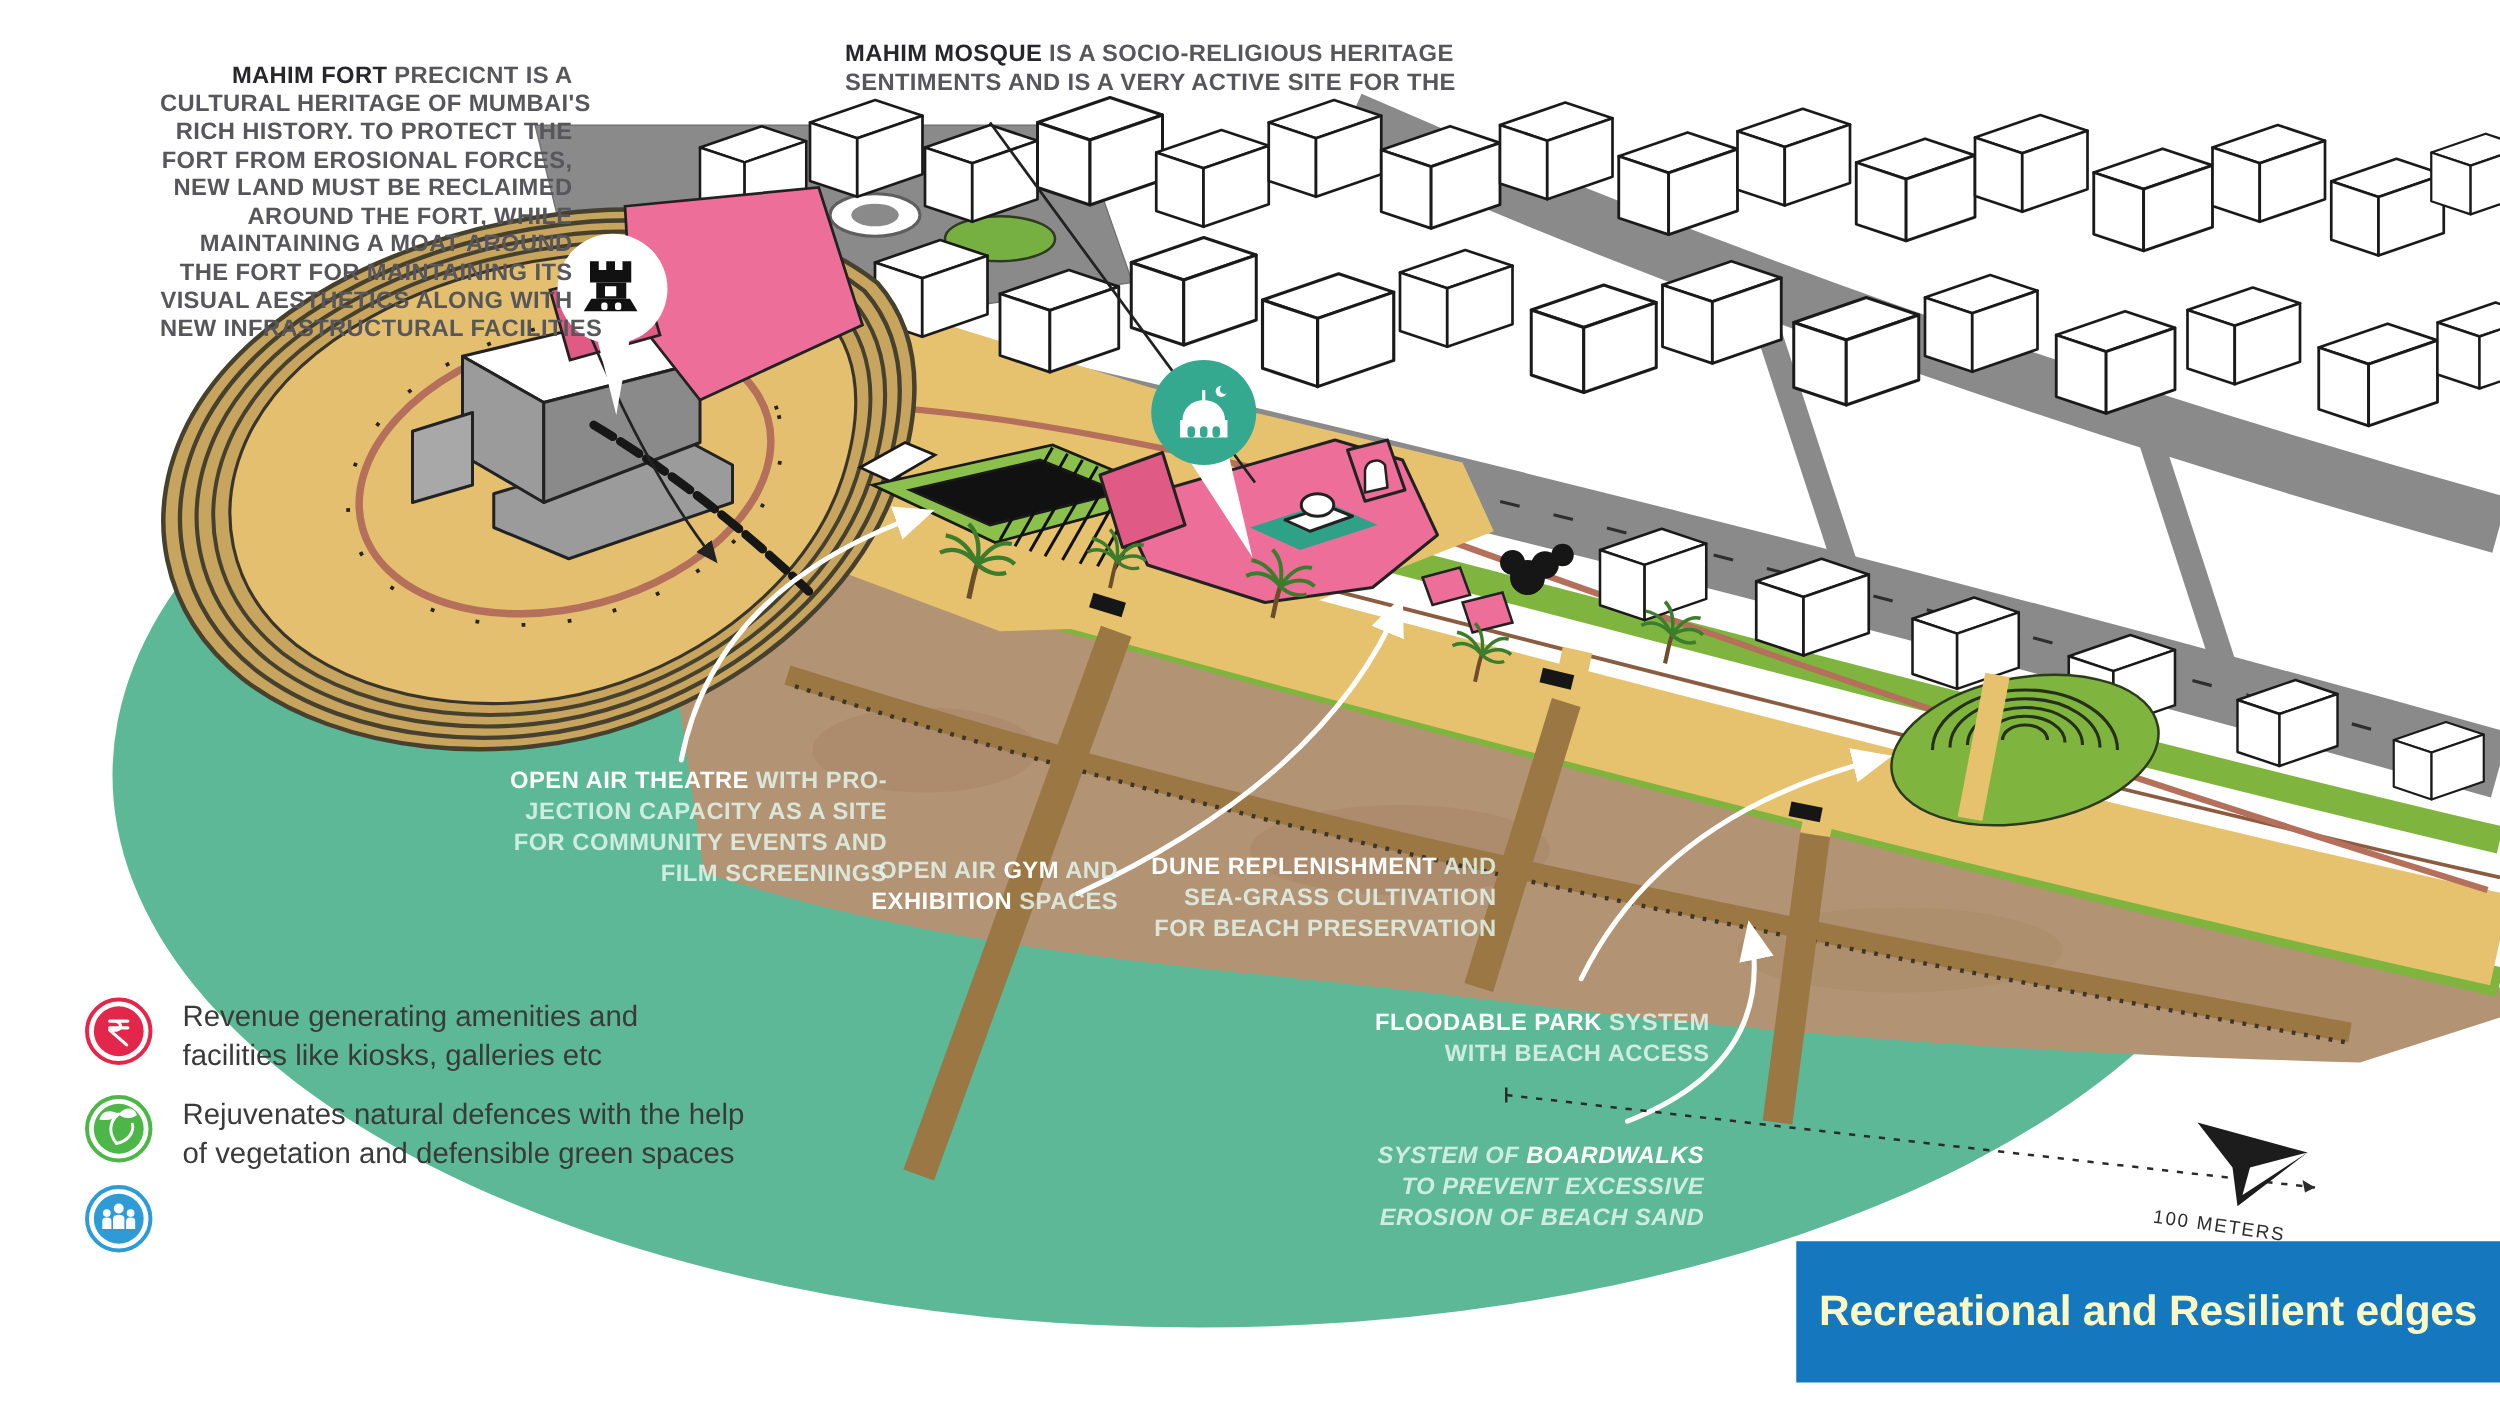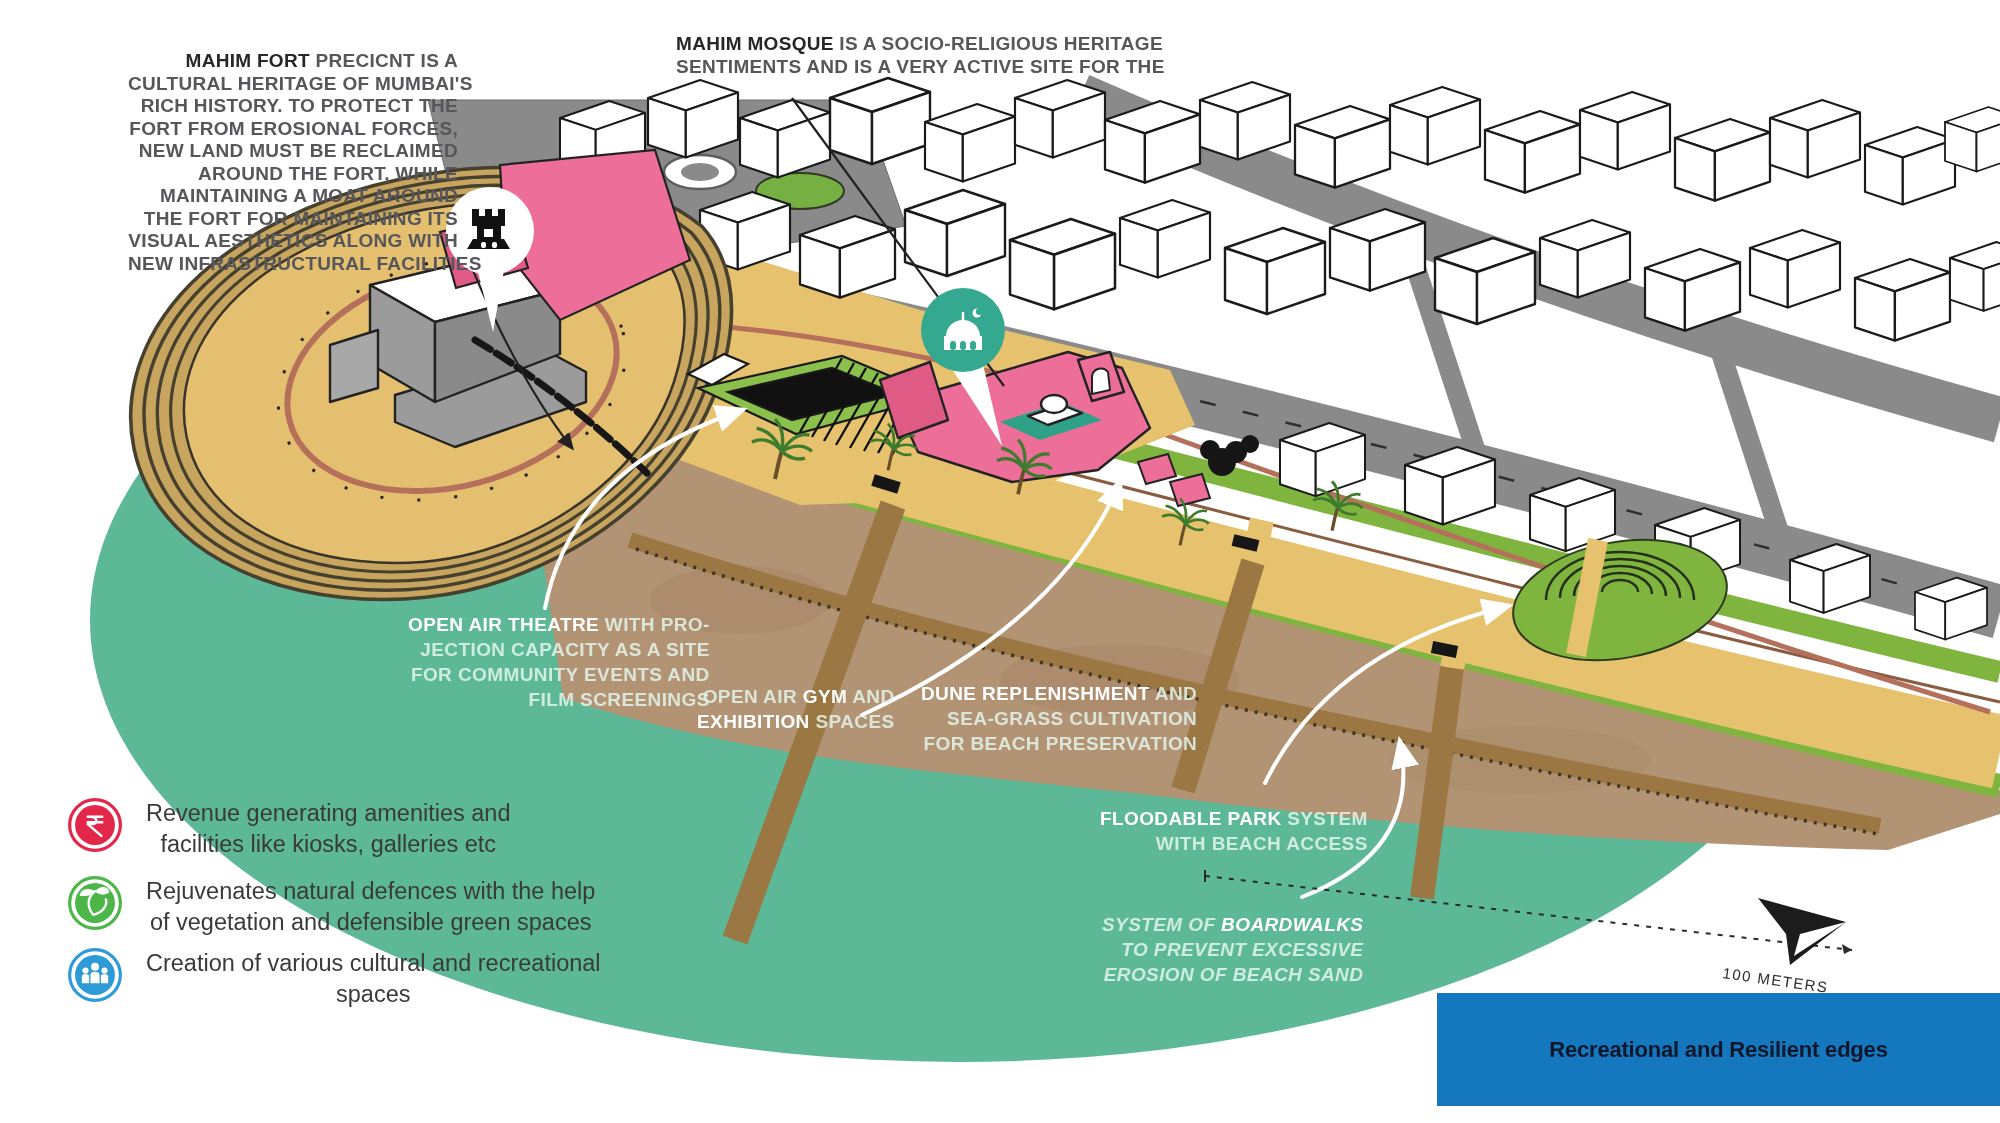--- a/index.html
+++ b/index.html
@@ -8,27 +8,27 @@
   #scene{position:absolute;left:0;top:0;z-index:0;}
   
   .anno{position:absolute;z-index:2;font-size:19px;line-height:22.5px;letter-spacing:.3px;
         color:#56565b;text-align:right;font-weight:bold;}
   .anno .b{color:#26262b;font-weight:bold;}
   
   .wl{position:absolute;z-index:2;font-size:19px;line-height:25px;letter-spacing:.4px;
       color:rgba(226,245,235,.85);font-weight:bold;text-align:right;}
   .wl .b{color:#ffffff;font-weight:bold;}
   
-  .legend-row{position:absolute;left:66px;display:flex;align-items:flex-start;z-index:3;text-align:center;}
+  .legend-row{position:absolute;left:66px;display:flex;align-items:flex-start;z-index:3;}
   .legend-row svg{flex:0 0 auto;}
   .legend-text{margin-left:22px;padding-top:2px;font-size:23.5px;line-height:31px;color:#3a3a3a;}
   
   #banner{position:absolute;left:1437px;top:993px;width:563px;height:113px;background:#1577BE;
           display:flex;align-items:center;justify-content:center;z-index:3;}
-  #banner span{color:#0f172a;font-weight:bold;font-size:22px;letter-spacing:-.2px;text-align:center;}
+  #banner span{color:#fef9c3;font-weight:bold;font-size:34px;letter-spacing:-.2px;text-align:center;}
   .ln{white-space:nowrap;}
 </style>
 </head>
 <body>
 
 <div id="stage">
 
 <svg id="scene" width="2000" height="1123" viewBox="0 0 2000 1123">
   <defs>
     <marker id="ahw" markerWidth="9" markerHeight="8" refX="6.5" refY="3.5" orient="auto">
@@ -390,23 +390,19 @@
     <circle r="22" fill="#2E9BD6"></circle>
     <g fill="#ffffff">
       <circle cx="0" cy="-9" r="4.4"></circle>
       <path d="M-5,9 V0 Q-5,-3.5 0,-3.5 Q5,-3.5 5,0 V9 Z"></path>
       <circle cx="-10.5" cy="-5" r="3.4"></circle>
       <path d="M-14.5,9 V2 Q-14.5,-1 -10.5,-1 Q-6.5,-1 -6.5,2 V9 Z"></path>
       <circle cx="10.5" cy="-5" r="3.4"></circle>
       <path d="M6.5,9 V2 Q6.5,-1 10.5,-1 Q14.5,-1 14.5,2 V9 Z"></path>
     </g>
   </svg>
-  <div class="legend-text">
-    <div class="ln">Creation of various cultural and recreational</div>
-    <div class="ln">spaces</div>
-  </div>
 </div>
 
 <div id="banner">
   <span>Recreational and Resilient edges</span>
 </div>
 
 </div>
 
 </body></html>

